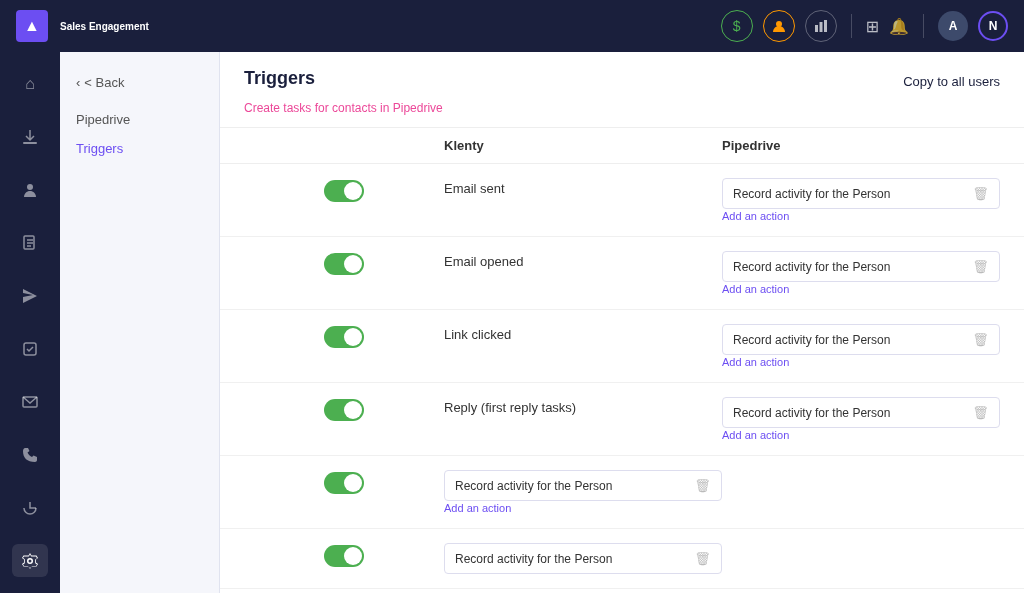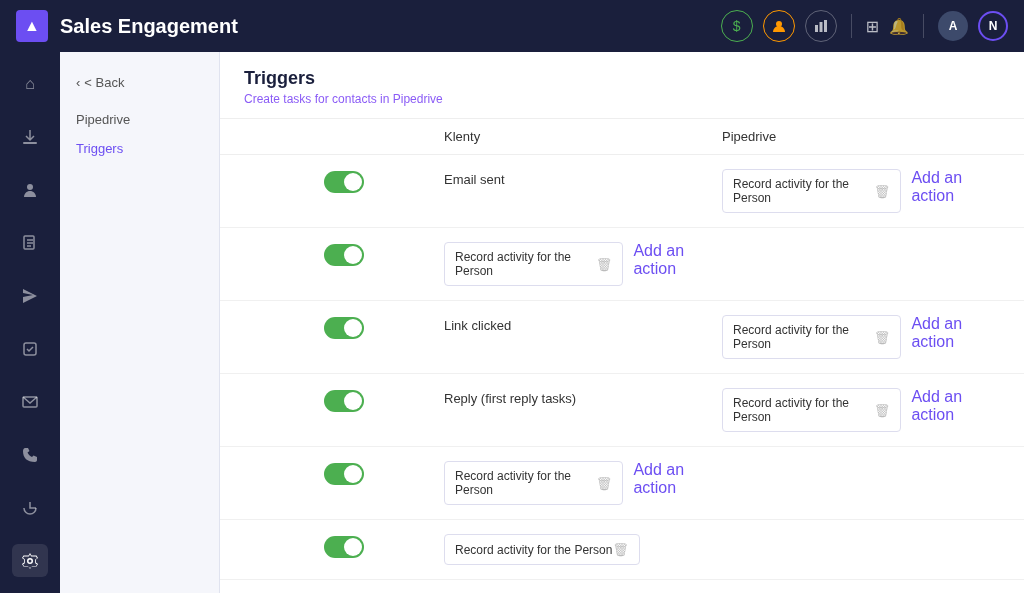--- a/index.html
+++ b/index.html
@@ -15,21 +15,21 @@
       justify-content: space-between;
     }
     .top-nav-left { display: flex; align-items: center; gap: 12px; }
     .logo-icon {
       width: 32px; height: 32px;
       background: #6c4ef2;
       border-radius: 4px;
       display: flex; align-items: center; justify-content: center;
       color: white; font-size: 16px;
     }
-    .app-title { color: white; font-size: 20px; font-weight: 600; }
+    .app-title { color: white; font-size: 10px; font-weight: 600; }
     .top-nav-right { display: flex; align-items: center; gap: 10px; }
     .nav-icon-btn {
       width: 32px; height: 32px;
       border-radius: 50%;
       display: flex; align-items: center; justify-content: center;
       color: white; font-size: 14px; cursor: pointer;
       border: 1.5px solid rgba(255,255,255,0.3);
     }
     .nav-icon-btn.green { border-color: #4caf50; color: #4caf50; }
     .nav-icon-btn.orange { border-color: #ff9800; color: #ff9800; }
@@ -93,31 +93,31 @@
       overflow-y: auto;
       padding: 0;
     }
 
     .content-header {
       padding: 16px 24px 12px;
       border-bottom: 1px solid #eee;
       display: flex; justify-content: space-between; align-items: flex-start;
     }
     .content-title { font-size: 18px; font-weight: 700; color: #1a1f3c; }
-    .content-subtitle { font-size: 12px; color: #8b5cf6; margin-top: 3px; }
+    .content-subtitle { font-size: 12px; color: #ec4899; margin-top: 12px; }
     .copy-all-btn {
       font-size: 13px; color: #1a1f3c; font-weight: 500;
       cursor: pointer; padding: 6px 0;
     }
     .table-header {
       display: grid; grid-template-columns: 200px 1fr 1fr;
       padding: 10px 24px;
       border-bottom: 1px solid #eee;
     }
-    .col-header { font-size: 13px; font-weight: 400; color: #333; }
+    .col-header { font-size: 13px; font-weight: 700; color: #333; }
 
     .trigger-row {
       display: grid; grid-template-columns: 200px 1fr 1fr;
       padding: 14px 24px;
       border-bottom: 1px solid #f0f0f0;
       align-items: start;
     }
 
     .toggle-cell { display: flex; align-items: center; justify-content: center; padding-top: 2px; }
 
@@ -128,29 +128,29 @@
     }
     .toggle::after {
       content: ''; position: absolute;
       width: 18px; height: 18px; border-radius: 50%;
       background: white; top: 2px; left: 20px;
       transition: left 0.2s;
     }
 
     .trigger-label { font-size: 13px; color: #333; padding-top: 3px; }
 
-    .action-cell { display: flex; gap: 10px; }
+    .action-cell { display: flex; flex-direction: column; gap: 1px; }
     .action-box {
       display: flex; align-items: center; justify-content: space-between;
       border: 1px solid #dde; border-radius: 4px;
       padding: 7px 10px; font-size: 12px; color: #333;
       background: white;
     }
     .action-box .trash-icon { color: #bbb; font-size: 13px; cursor: pointer; }
-    .add-action-link { font-size: 16px; color: #6c4ef2; cursor: pointer; font-weight: 500; }
+    .add-action-link { font-size: 11px; color: #6c4ef2; cursor: pointer; font-weight: 500; }
 
     ::-webkit-scrollbar { width: 6px; }
     ::-webkit-scrollbar-track { background: #f1f1f1; }
     ::-webkit-scrollbar-thumb { background: #ccc; border-radius: 3px; }
   </style>
 </head>
 <body>
 
 <div class="top-nav">
   <div class="top-nav-left">
@@ -248,20 +248,21 @@
     <div class="sec-sidebar-item active">Triggers</div>
   </div>
 
   <div class="content-area">
 
     <div class="content-header">
       <div>
         <div class="content-title">Triggers</div>
         <div class="content-subtitle">Create tasks for contacts in Pipedrive</div>
       </div>
+      <div class="copy-all-btn">Copy to all users</div>
     </div>
 
     <div class="table-header">
       <div class="col-header"></div>
       <div class="col-header">Klenty</div>
       <div class="col-header">Pipedrive</div>
     </div>
 
     <div id="triggers-container">
         <div class="trigger-row">
@@ -274,20 +275,21 @@
         <span>Record activity for the Person</span>
         <span class="trash-icon">🗑</span>
       </div>
       <span class="add-action-link">Add an action</span>
     </div>
   </div>
         <div class="trigger-row">
     <div class="toggle-cell">
       <div class="toggle"></div>
     </div>
+    <div class="trigger-label">Email opened</div>
     <div class="action-cell">
       <div class="action-box">
         <span>Record activity for the Person</span>
         <span class="trash-icon">🗑</span>
       </div>
       <span class="add-action-link">Add an action</span>
     </div>
   </div>
         <div class="trigger-row">
     <div class="toggle-cell">

